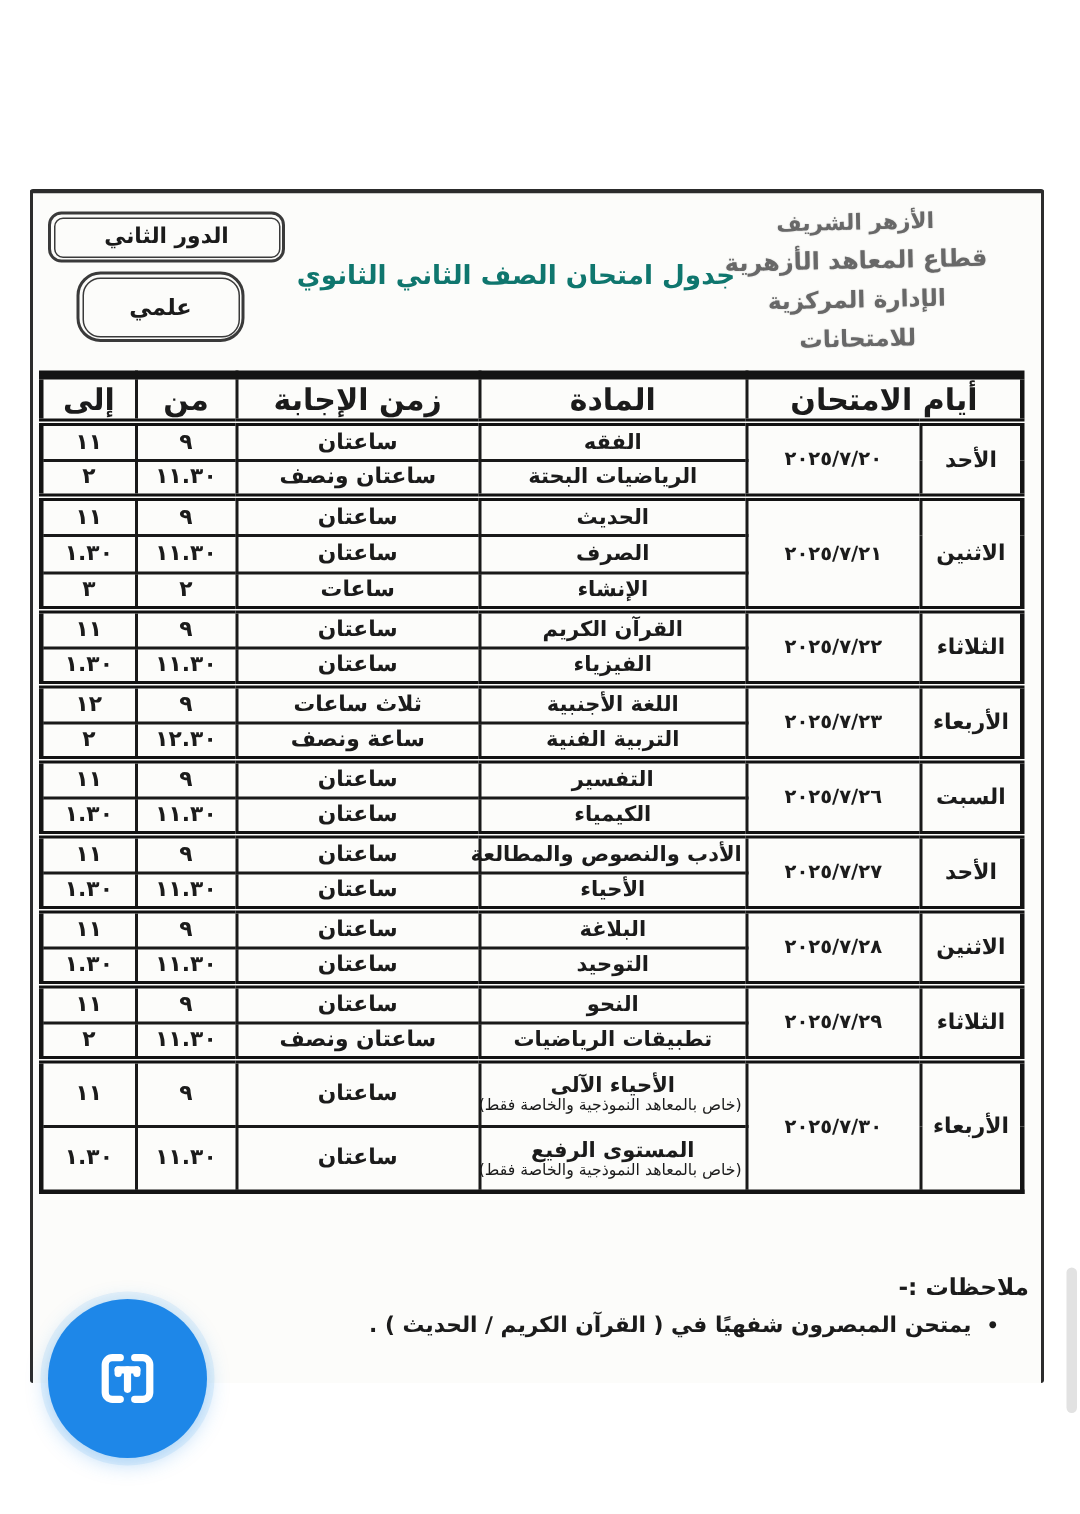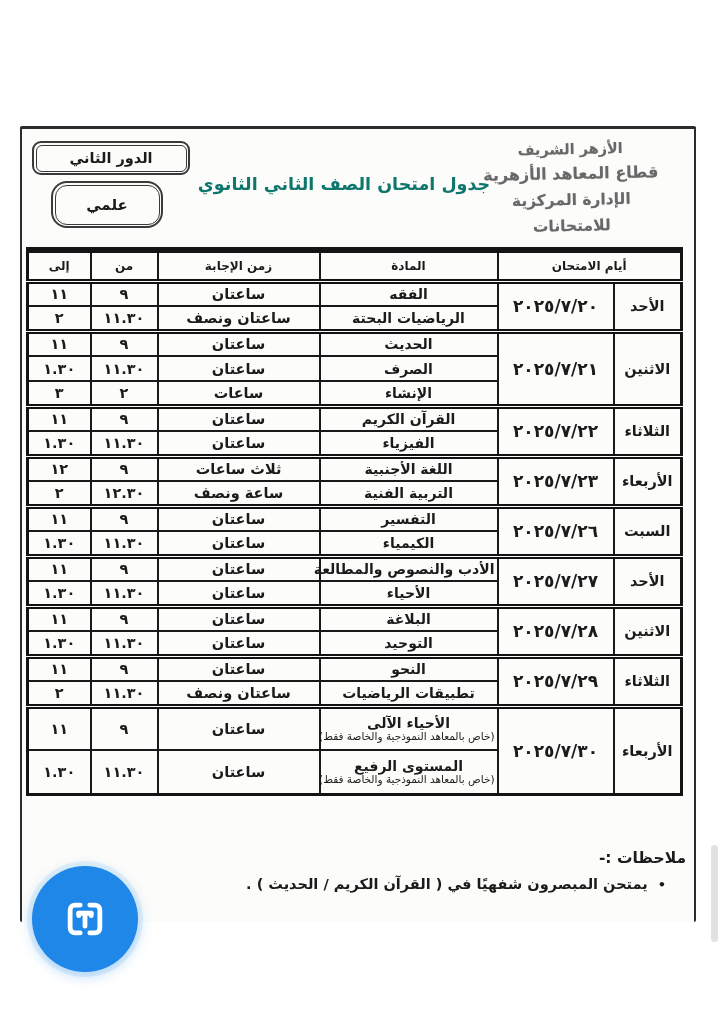--- a/index.html
+++ b/index.html
@@ -40,29 +40,29 @@
   .title .t2 { font-size:16px; line-height:28px; }
 
   
   table.schedule {
     position:absolute; left:4px; top:118px; width:654px;
     border-collapse:collapse; table-layout:fixed;
     border:3px solid #141414; border-top-width:6px;
     direction:rtl; text-align:center;
   }
   th,td { border:2px solid #191919; text-align:center; vertical-align:middle; padding:1px 2px; }
-  thead th { height:31px; font-size:12px; border-bottom:3px solid #141414; }
+  thead th { height:31px; font-size:20px; border-bottom:3px solid #141414; }
   tbody td { height:25px; font-size:14.5px; }
   tbody td span { white-space:nowrap; }
   tr.group-start td { border-top:5px double #121212; }
   tr.inner-row td { border-top:1.4px solid #6a6a6a; }
   tr.tall td { height:44px; }
   .subject-cell { font-size:14px; }
   .subject-note { font-size:10.5px; line-height:11px; white-space:nowrap; font-weight:400; }
-  .date-cell { font-size:17px; }
+  .date-cell { font-size:13px; }
   .day-cell { font-size:14.5px; }
 
   
   .notes-heading { position:absolute; top:720px; right:8px; direction:rtl; font-size:15.5px;margin-left:44px; }
   .note-item { position:absolute; top:747px; right:28px; direction:rtl; font-size:14.5px; }
   .note-item .bullet { margin-left:10px; font-size:13px; }
 
   
   .fab {
     position:absolute; left:32px; top:866px; width:106px; height:106px;

